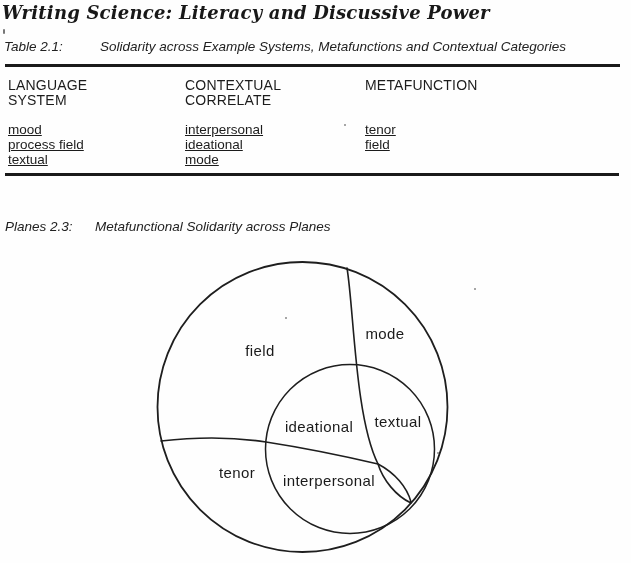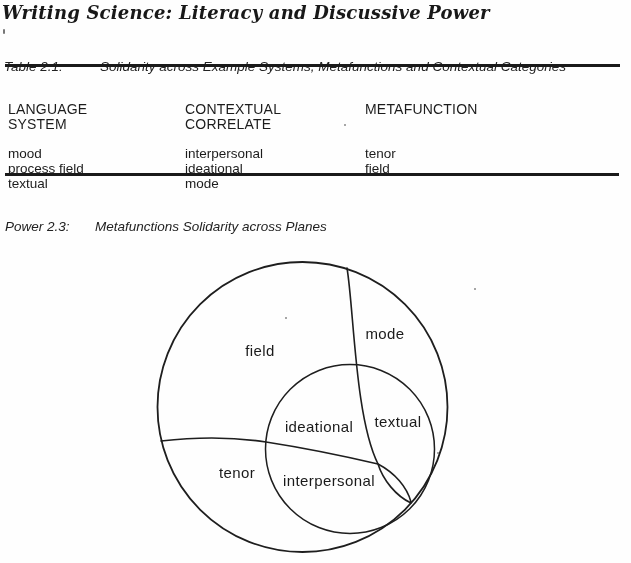--- a/index.html
+++ b/index.html
@@ -17,43 +17,42 @@
     font-style:italic;font-weight:600;
     font-size:18px;letter-spacing:0.2px;
     color:#181818;white-space:nowrap;
   }
   .caption{
     position:absolute;left:4px;
     font-style:italic;font-size:13.5px;
     color:#222;white-space:nowrap;
   }
   .caption .cap-label{display:inline-block;width:96px;}
-  .table-caption{top:39px;margin-top:20px;}
+  .table-caption{top:39px;}
   .figure-caption{top:219px;left:5px;}
   .figure-caption .cap-label{width:90px;}
   .rule{
     position:absolute;left:5px;width:615px;height:2.5px;
     background:#1a1a1a;
   }
   .rule-top{top:64px;}
   .rule-bottom{top:173px;width:614px;}
   .doc-table{
     position:absolute;left:8px;top:78px;width:612px;
     display:grid;
     grid-template-columns:177px 180px 1fr;
     font-size:13.5px;line-height:15px;
   }
   .doc-table .th{
     font-size:14px;letter-spacing:0.2px;
     white-space:pre-line;
     margin-bottom:14px;
     color:#1c1c1c;
-    margin-top:24px;
   }
-  .doc-table .td{color:#1c1c1c;}
+  .doc-table .td{color:#1c1c1c;text-decoration:underline;}
   svg.diagram{position:absolute;left:0;top:0;}
   svg.diagram path,svg.diagram circle{
     fill:none;stroke:#1e1e1e;
   }
   svg.diagram text{
     font-family:"Liberation Sans",sans-serif;
     font-size:15px;letter-spacing:0.4px;
     fill:#1a1a1a;text-anchor:middle;
   }
   .speck{
@@ -94,21 +93,21 @@
 
     <div class="td">textual</div>
     <div class="td">mode</div>
   </div>
 
   <div class="speck" style="left:344px;top:124px;"></div>
 
   <div class="rule rule-bottom"></div>
 
   <div class="caption figure-caption">
-    <span class="cap-label">Power 2.3:</span><span>Metafunctions Solidarity across Planes</span>
+    <span class="cap-label">Planes 2.3:</span><span>Metafunctional Solidarity across Planes</span>
   </div>
 
   <svg class="diagram" width="631" height="563" viewBox="0 0 631 563">
 
     <circle cx="302.5" cy="407" r="145" stroke-width="1.8"></circle>
 
     <circle cx="350" cy="449" r="84.5" stroke-width="1.5"></circle>
 
     <path d="M 347 268 C 354 310 355 418 378 464 C 395 473 407 487 411 502" stroke-width="1.6" stroke-linecap="round"></path>
 

